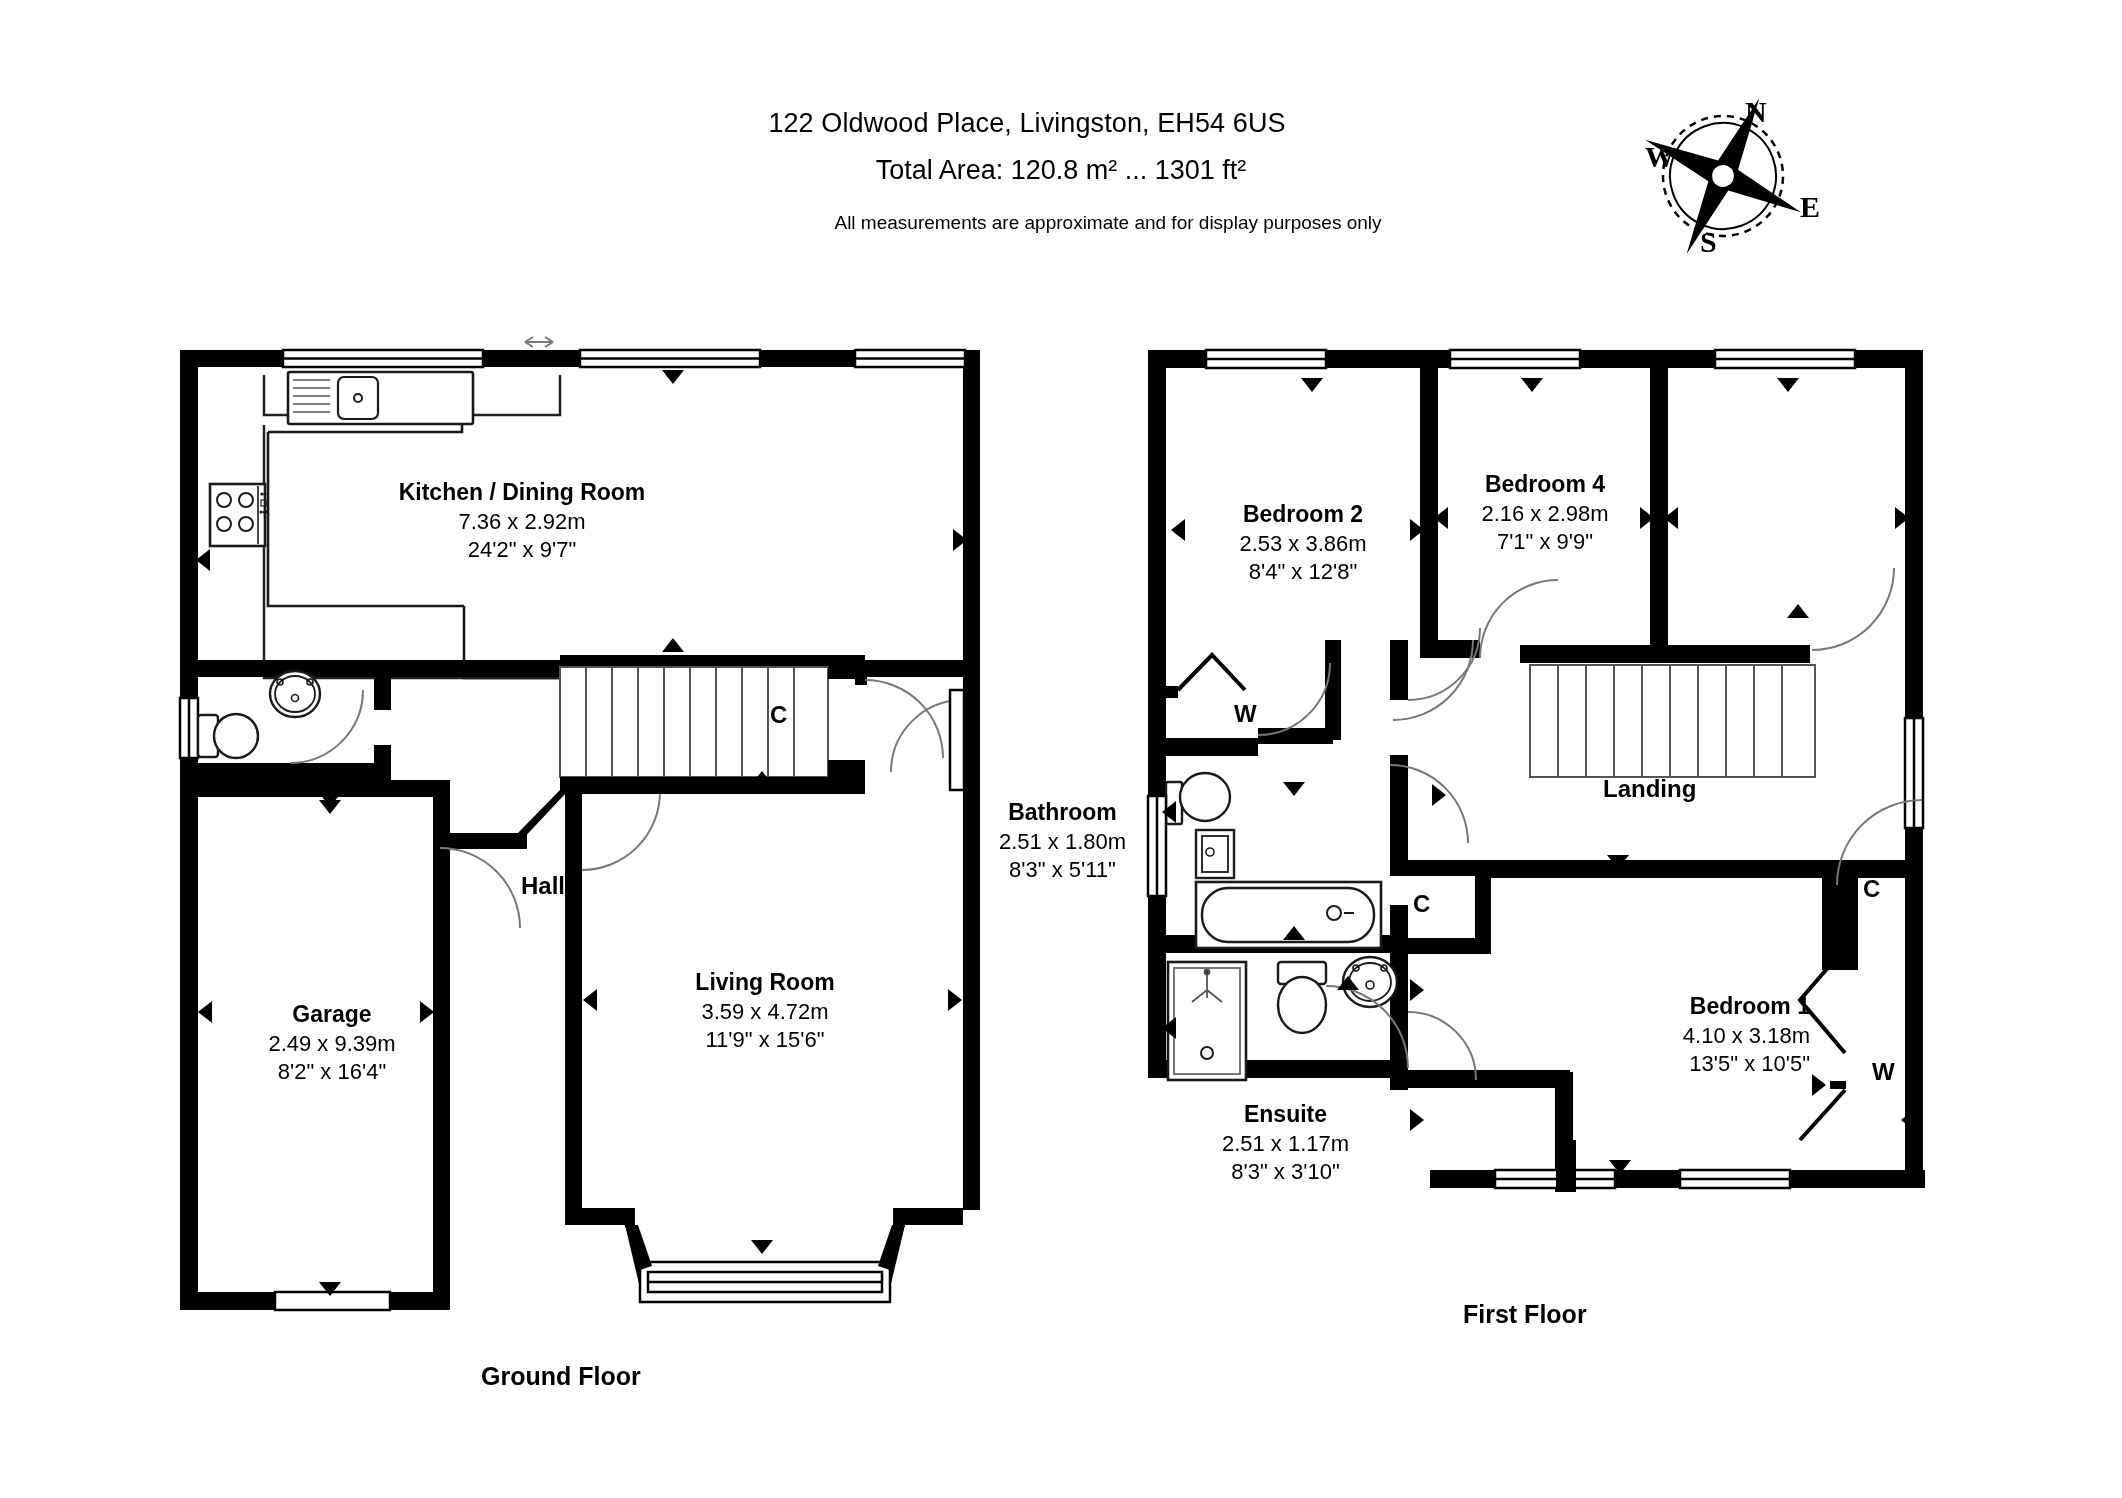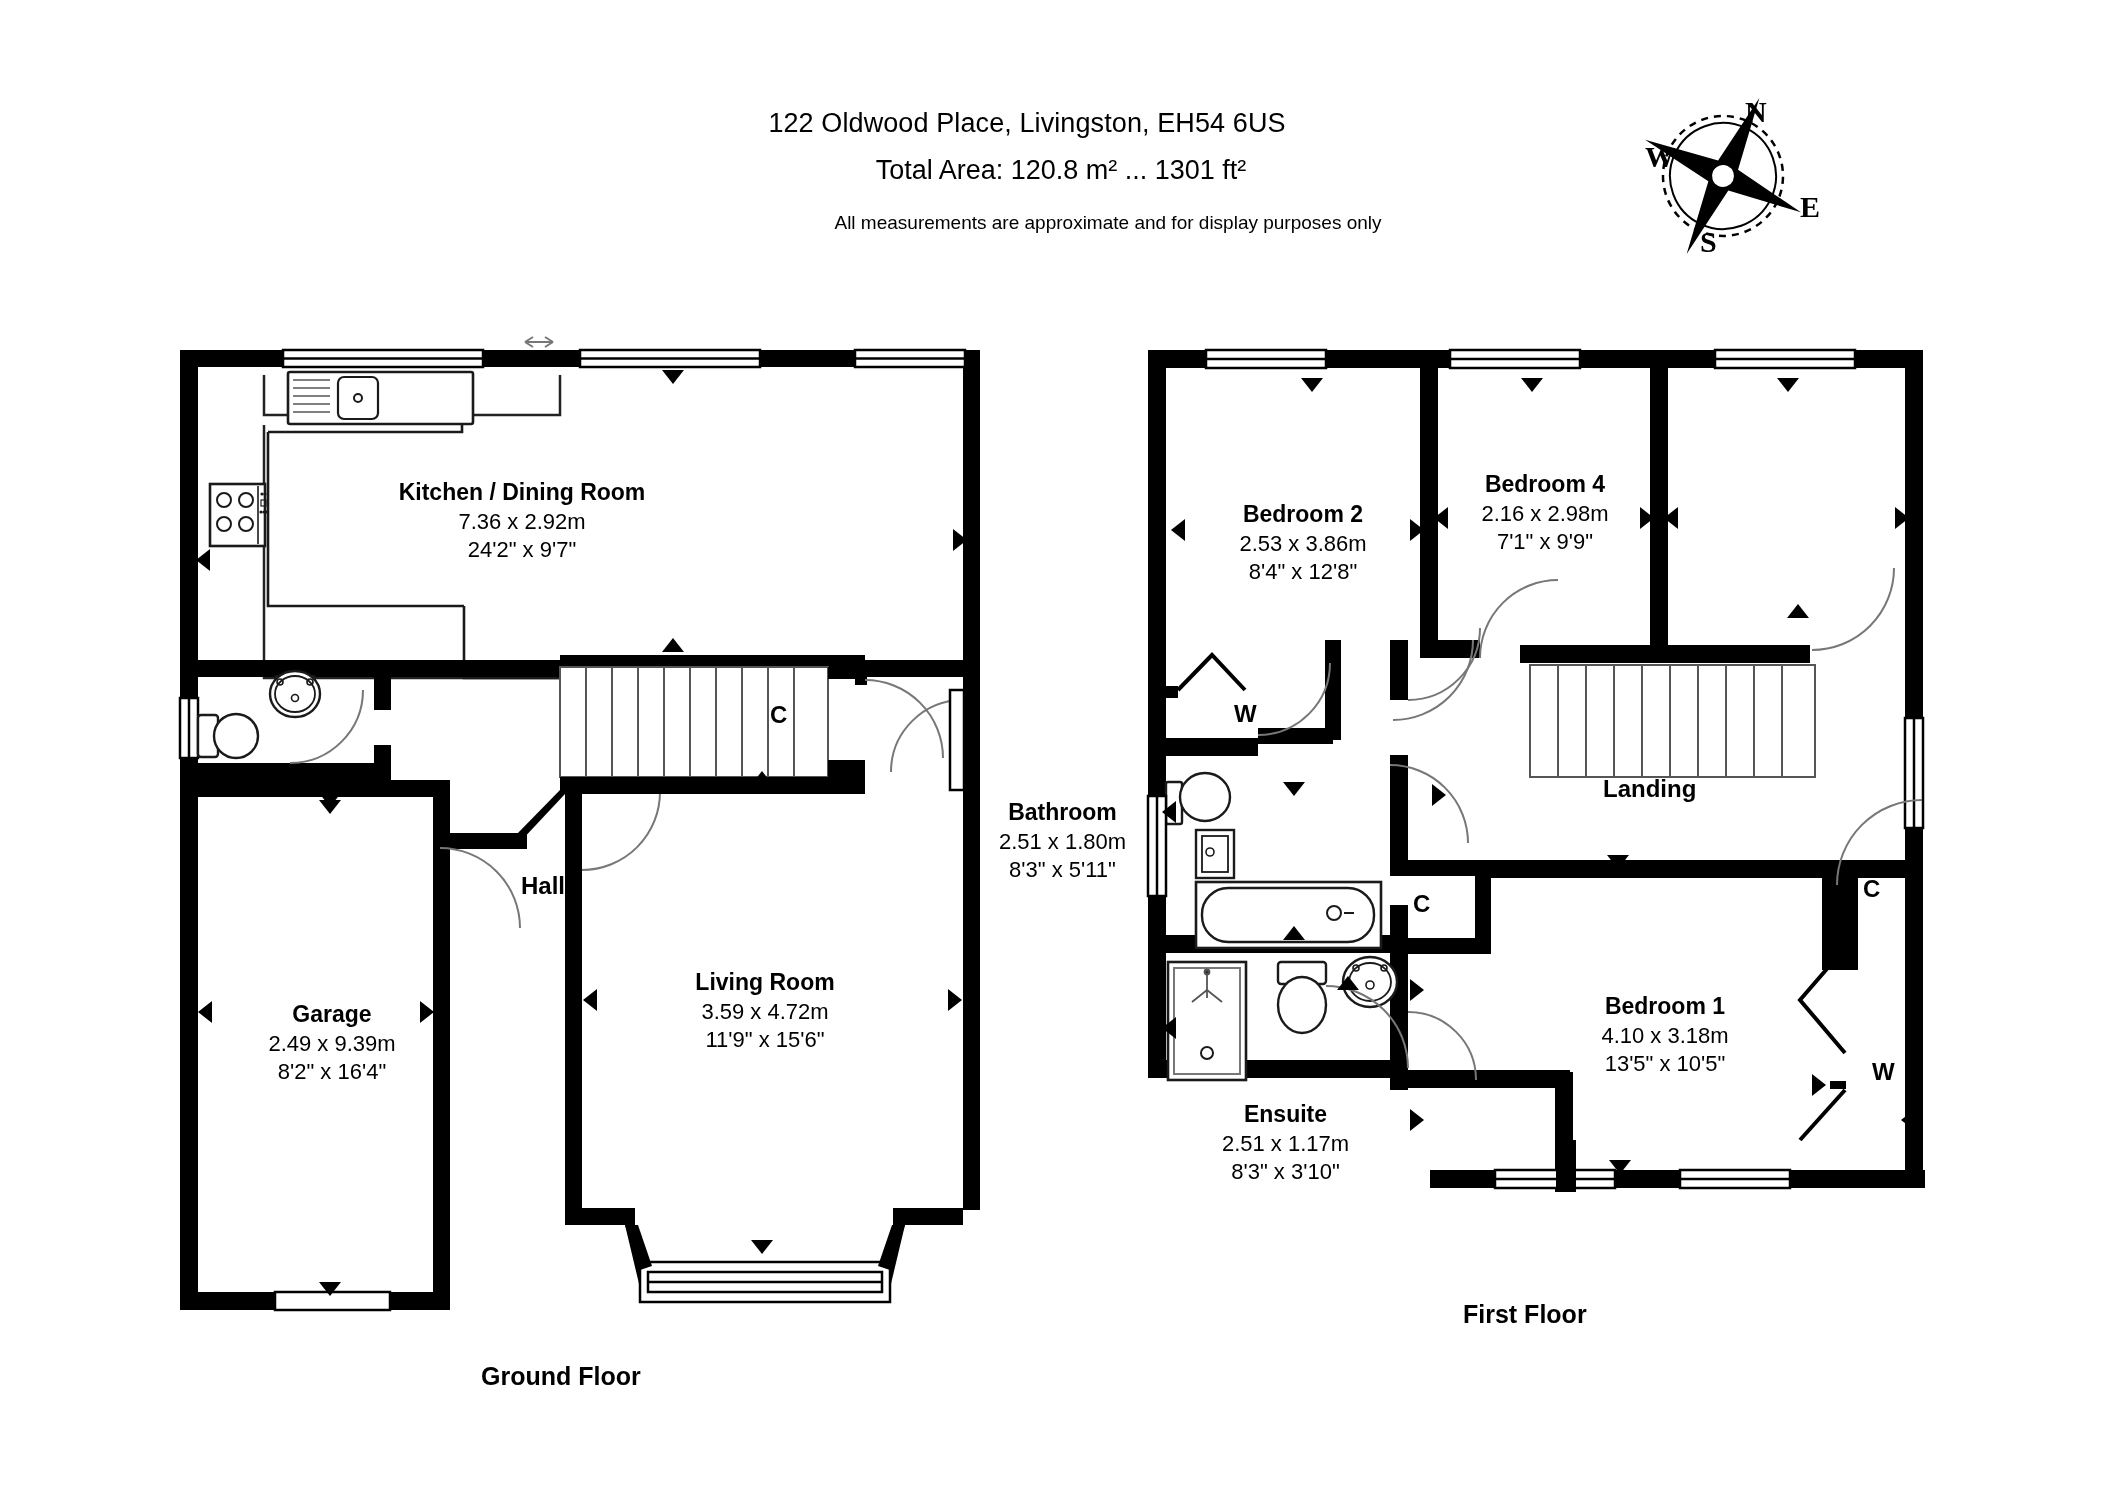--- a/index.html
+++ b/index.html
@@ -501,21 +501,21 @@
     <span class="rdim">8'4" x 12'8"</span>
   </div>
 
   <div class="room" style="left:1400px; top:470px; width:290px;">
     <span class="rname">Bedroom 4</span>
     <span class="rdim">2.16 x 2.98m</span>
     <span class="rdim">7'1" x 9'9"</span>
   </div>
 
 
-  <div class="room" style="left:1520px; top:992px; width:290px;">
+  <div class="room" style="left:1520px; top:992px; width:290px;text-align:right;">
     <span class="rname">Bedroom 1</span>
     <span class="rdim">4.10 x 3.18m</span>
     <span class="rdim">13'5" x 10'5"</span>
   </div>
 
   <div class="room" style="left:955px; top:798px; width:215px;">
     <span class="rname">Bathroom</span>
     <span class="rdim">2.51 x 1.80m</span>
     <span class="rdim">8'3" x 5'11"</span>
   </div>

